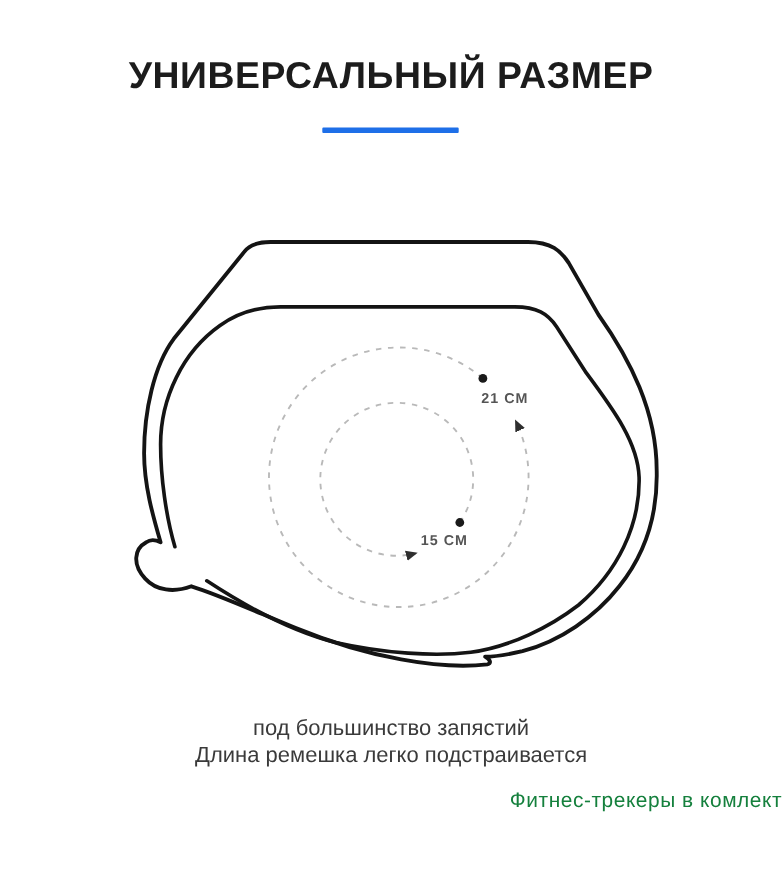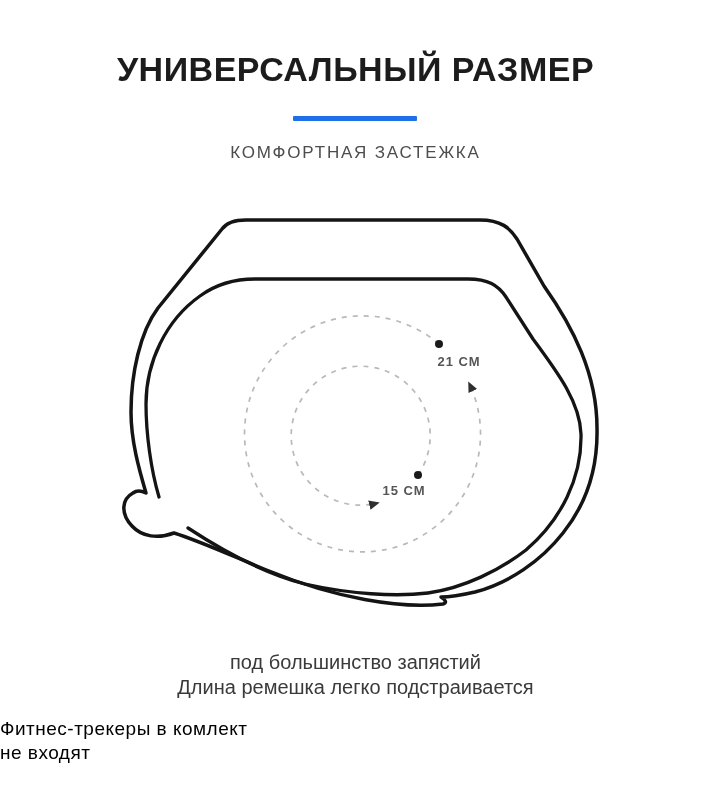--- a/index.html
+++ b/index.html
@@ -62,25 +62,25 @@
     text-align: center;
     font-size: 20px;
     line-height: 1.25;
     color: #3a3a3a;
   }
   .footnote {
     position: absolute;
     top: 717px;
     left: 0;
     width: 711px;
-    text-align: left;
+    text-align: right;
     font-size: 19px;
     line-height: 1.25;
     letter-spacing: 0.5px;
-    color: #000000;
+    color: #15803d;
   }
   .size-label {
     font-family: "Liberation Sans", "DejaVu Sans", sans-serif;
     font-size: 13px;
     font-weight: 600;
     letter-spacing: 1px;
     fill: #555555;
   }
   .band-line {
     fill: none;
@@ -99,21 +99,20 @@
 </style>
 </head>
 <body>
 
 <div class="page">
 
   <div class="title">УНИВЕРСАЛЬНЫЙ РАЗМЕР</div>
 
   <div class="divider" style="background: rgb(30, 111, 232);"></div>
 
-  <div class="subtitle">КОМФОРТНАЯ ЗАСТЕЖКА</div>
 
   <svg class="band-figure" viewBox="0 0 711 800">
     <defs>
       <marker id="arrowhead" viewBox="0 0 10 10" refX="7.5" refY="5" markerWidth="7" markerHeight="7" orient="auto">
         <path d="M0,1 L9,5 L0,9 Z" fill="#2f2f2f"></path>
       </marker>
     </defs>
 
     <path class="band-line" d="M 246 220
              L 480 220
@@ -158,16 +157,15 @@
     <text class="size-label" x="404" y="495" text-anchor="middle">15 СМ</text>
   </svg>
 
   <div class="caption">
     <div>под большинство запястий</div>
     <div>Длина ремешка легко подстраивается</div>
   </div>
 
   <div class="footnote">
     <div>Фитнес-трекеры в комлект</div>
-    <div>не входят</div>
   </div>
 
 </div>
 
 </body></html>

